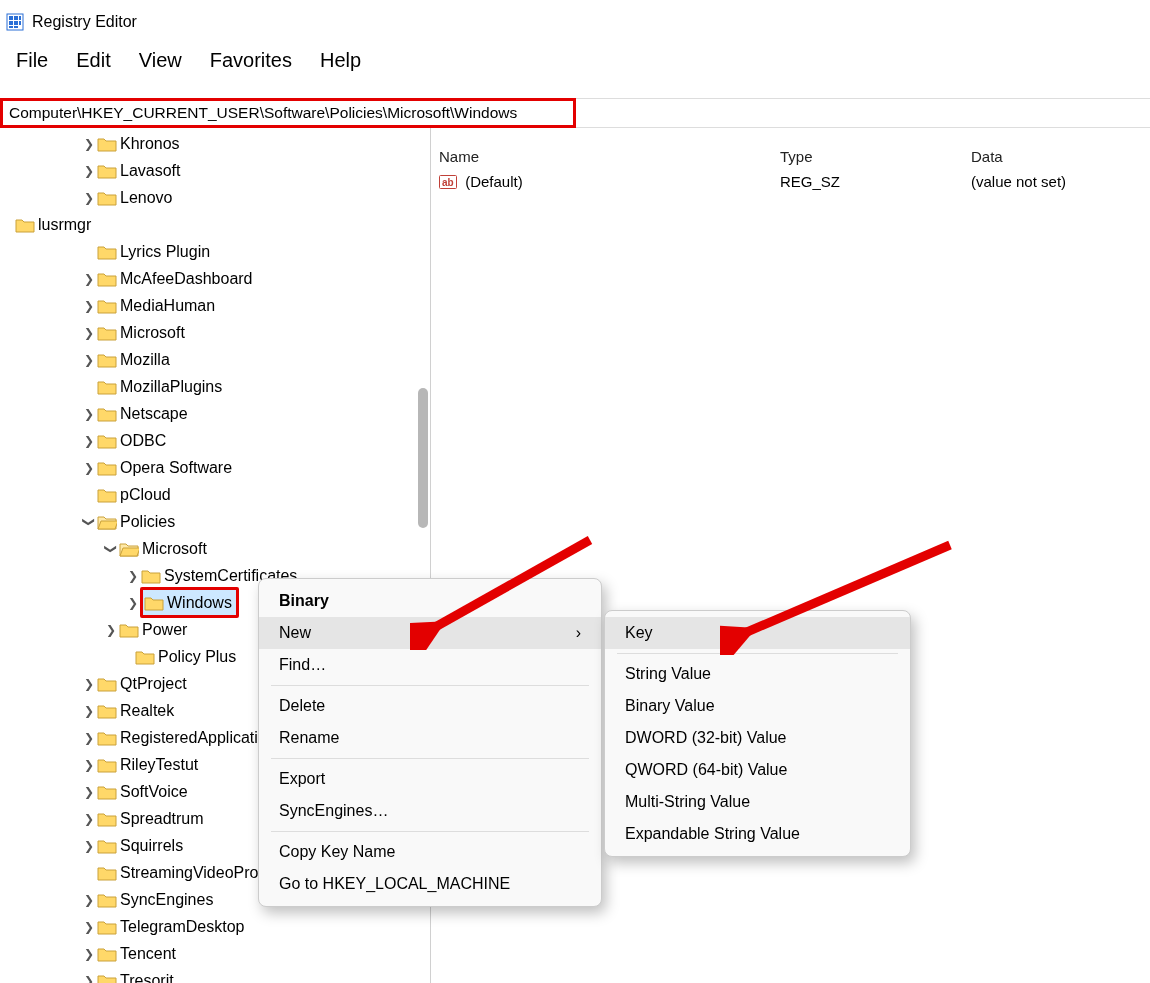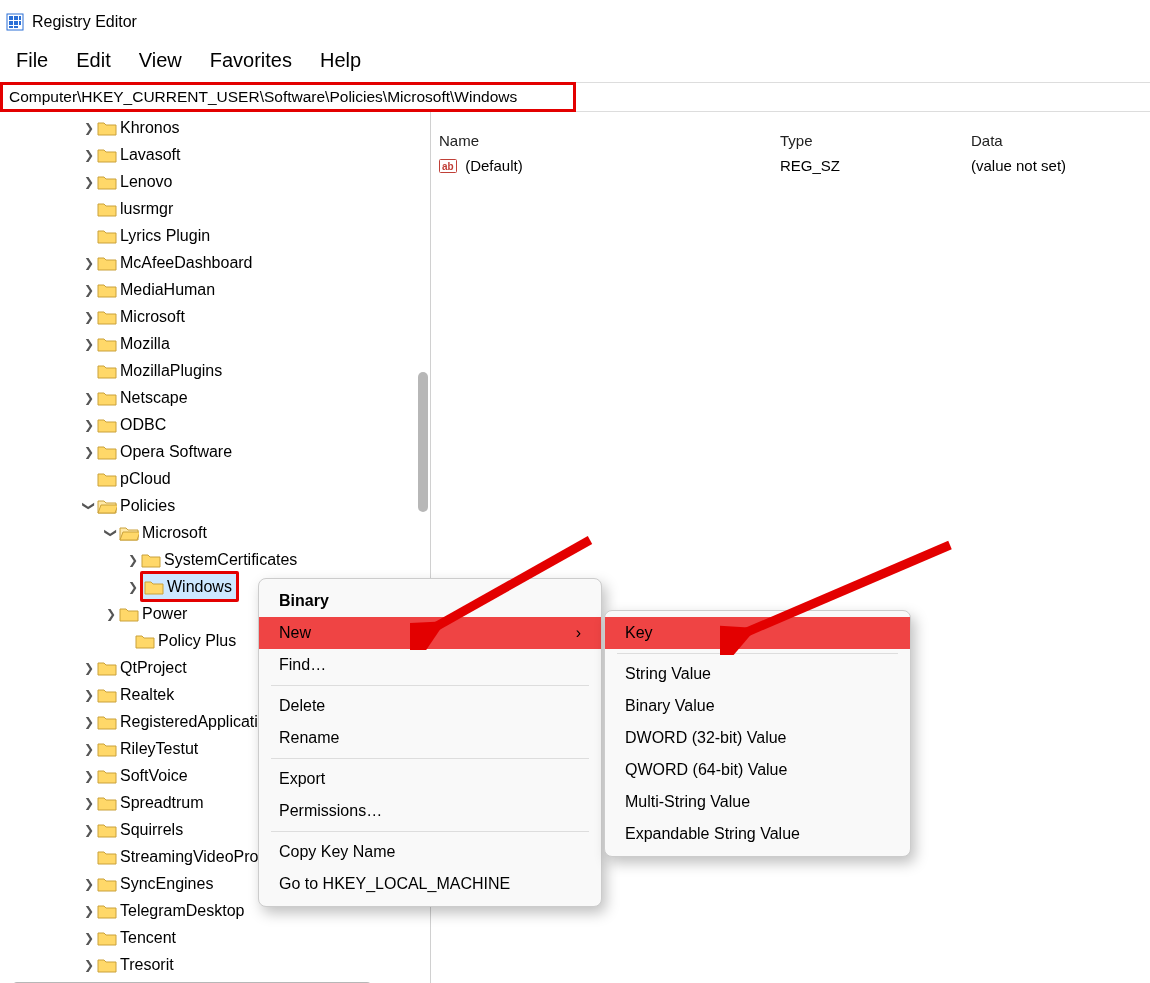--- a/index.html
+++ b/index.html
@@ -2,42 +2,42 @@
 <html><head>
 <meta charset="utf-8">
 <style>
   html,body{margin:0;padding:0;font-family:"Segoe UI",Arial,sans-serif;font-size:15px;color:#000;background:#fff;width:1150px;height:983px;overflow:hidden;}
   .titlebar{display:flex;align-items:center;height:35px;padding:4px 6px;gap:8px;}
   .app-icon svg{display:block;}
   .title{font-size:16px;}
   .menubar{display:flex;gap:8px;padding:4px 6px 8px 6px;font-size:20px;}
   .menubar span{padding:2px 10px;}
   .addr-row{border:3px solid #e30000;margin:0 0 0 0;padding:3px 6px;font-size:15.5px;width:576px;box-sizing:border-box;}
-  .addr-wrap{height:28px;border-top:1px solid #ddd;border-bottom:1px solid #ddd;display:flex;align-items:center;}
+  .addr-wrap{height:28px;border-top:1px solid #ddd;border-bottom:1px solid #ddd;display:flex;align-items:center;margin-top:16px;}
   .main{display:flex;height:880px;}
   .tree-pane{width:430px;position:relative;border-right:1px solid #d0d0d0;}
   .tree{position:relative;padding-top:2px;}
   .row{display:flex;align-items:center;height:27px;white-space:nowrap;}
   .expander{width:14px;text-align:center;color:#555;font-size:12px;user-select:none;}
   .expander.blank{visibility:hidden;}
   .folder{width:20px;height:16px;margin:0 3px 0 1px;flex:none;}
   .label{font-size:16px;}
   .sel{background:#cde8ff;border:3px solid #e30000;padding:0 4px 0 0;border-radius:2px;display:inline-flex;align-items:center;height:25px;}
   .list-pane{flex:1;position:relative;}
   .list-head{display:flex;font-size:15px;color:#222;border-bottom:0;}
   .list-head div{padding:4px 8px;margin-top:16px;}
   .col-name{width:325px;}
   .col-type{width:175px;}
   .col-data{flex:1;}
   .list-row{display:flex;font-size:15px;}
   .list-row div{padding:4px 8px;}
   .val-icon{display:inline-block;vertical-align:middle;margin-right:4px;}
   .ctx{position:absolute;background:#f9f9f9;border:1px solid #ccc;box-shadow:4px 6px 14px rgba(0,0,0,.25);border-radius:8px;padding:6px 0;font-size:16px;}
   .ctx .item{padding:7px 20px;display:flex;justify-content:space-between;align-items:center;}
-  .ctx .item.hover{background:#ef4444;}
+  .ctx .item.hover{background:#e5e5e5;}
   .ctx .sep{height:1px;background:#ddd;margin:4px 12px;}
   .ctx .bold{font-weight:600;}
   .submenu{position:absolute;}
   .scroll-thumb{position:absolute;right:2px;top:260px;width:10px;height:140px;background:#b7b7b7;border-radius:5px;}
   .hscroll-thumb{position:absolute;left:12px;bottom:0;height:10px;width:360px;background:#b7b7b7;border-radius:5px;}
   .arrow{position:absolute;pointer-events:none;}
   .arrow svg{display:block;}
 </style>
 </head>
 <body>
@@ -88,21 +88,21 @@
           </svg>
           <span class="label">Lavasoft</span>
         </div>
         <div class="row" style="padding-left:82px">
           <span class="expander">❯</span>
           <svg class="folder" viewBox="0 0 20 16">
             <path d="M1 3 L7 3 L9 5 L19 5 L19 15 L1 15 Z" fill="#ffd869" stroke="#caa13a"></path>
           </svg>
           <span class="label">Lenovo</span>
         </div>
-        <div class="row" style="padding-left:82px">
+        <div class="row" style="">
           <span class="expander blank">.</span>
           <svg class="folder" viewBox="0 0 20 16">
             <path d="M1 3 L7 3 L9 5 L19 5 L19 15 L1 15 Z" fill="#ffd869" stroke="#caa13a"></path>
           </svg>
           <span class="label">lusrmgr</span>
         </div>
         <div class="row" style="padding-left:82px">
           <span class="expander blank">.</span>
           <svg class="folder" viewBox="0 0 20 16">
             <path d="M1 3 L7 3 L9 5 L19 5 L19 15 L1 15 Z" fill="#ffd869" stroke="#caa13a"></path>
@@ -344,21 +344,21 @@
       <span>Delete</span>
     </div>
   <div class="item">
       <span>Rename</span>
     </div>
   <div class="sep"></div>
   <div class="item">
       <span>Export</span>
     </div>
   <div class="item">
-      <span>Permissions…</span>
+      <span>SyncEngines…</span>
     </div>
   <div class="sep"></div>
   <div class="item">
       <span>Copy Key Name</span>
     </div>
   <div class="item">
       <span>Go to HKEY_LOCAL_MACHINE</span>
     </div>
 </div>
 

